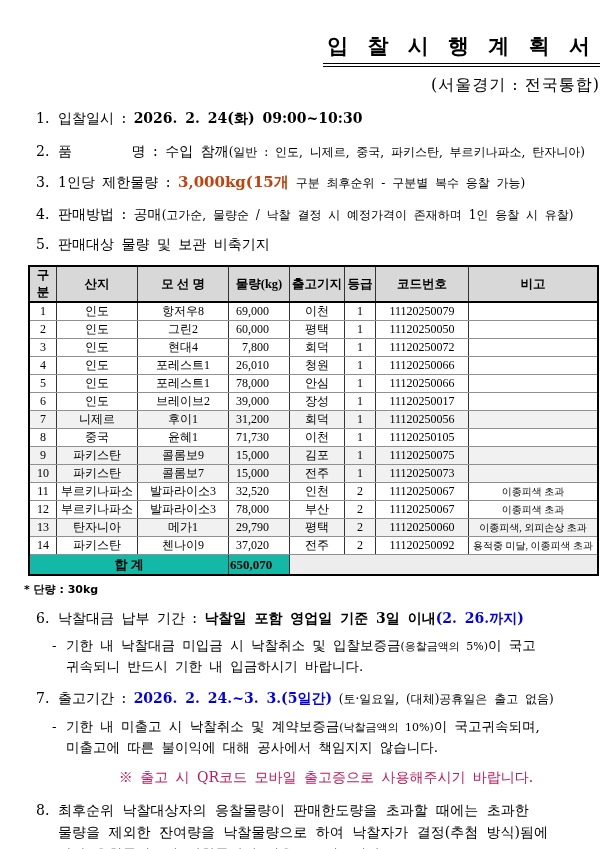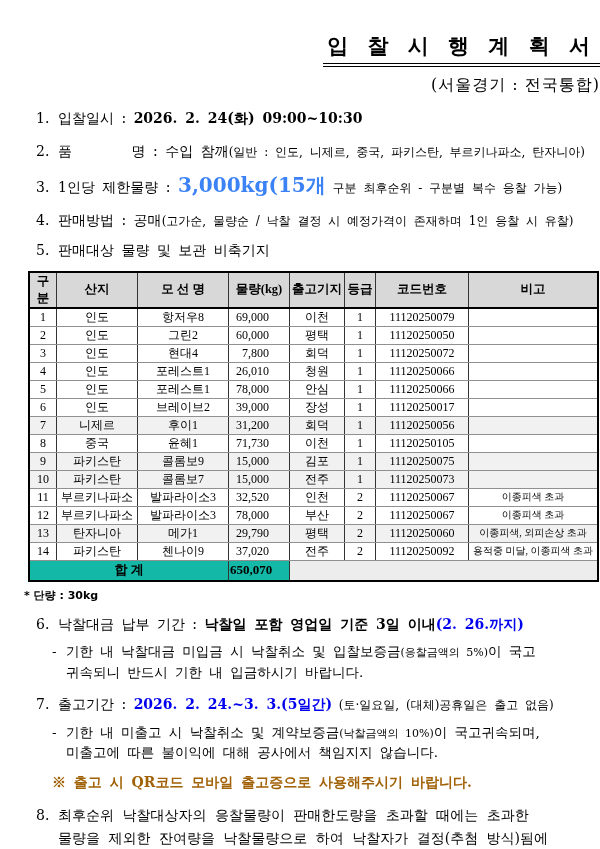--- a/index.html
+++ b/index.html
@@ -19,21 +19,21 @@
     font-size:14px;word-spacing:3px;line-height:1.15;
   }
   .item .num{width:22px;flex:0 0 22px;}
   .i1{margin-top:14px;}
   .i2{margin-top:17px;}
   .i3{margin-top:14px;}
   .i4{margin-top:15px;}
   .i5{margin-top:13px;}
   .bold{font-weight:bold;}
   .blue{color:#0000ee;font-weight:bold;}
-  .blue-lg{color:#3b82f6;font-weight:bold;font-size:20px;}
+  .blue-lg{color:#c2410c;font-weight:bold;font-size:15px;}
   .small-paren{font-size:12px;}
   .tiny-paren{font-size:11px;}
   .prewrap{white-space:pre-wrap;}
   
   #stock-table{
     border-collapse:collapse;table-layout:fixed;
     margin:13px 0 0 28px;width:544px;
     font-family:Liberation Serif, serif;
     border:2px solid #000;
   }
@@ -62,21 +62,21 @@
     font-size:11px;font-weight:bold;
   }
   .section{margin-left:36px;margin-right:14px;font-size:14px;word-spacing:3px;}
   .s6{margin-top:13px;}
   .sub{
     display:flex;align-items:baseline;margin:9px 14px 0 52px;
     font-size:13.5px;word-spacing:3px;line-height:1.55;
   }
   .sub .dash{width:14px;flex:0 0 14px;}
   #qr-note{
-    margin:11px 0 0 52px;color:#a16207;font-weight:bold;font-size:14px;word-spacing:3px;
+    margin:11px 0 0 52px;color:#be185d;font-weight:normal;font-size:14px;word-spacing:3px;text-align:center;
   }
   .s8{margin-top:12px;display:flex;align-items:baseline;line-height:1.6;word-spacing:4px;}
   .s8 .num{width:22px;flex:0 0 22px;}
 </style>
 </head>
 <body>
 
 <div id="page">
 
   <div class="center">

